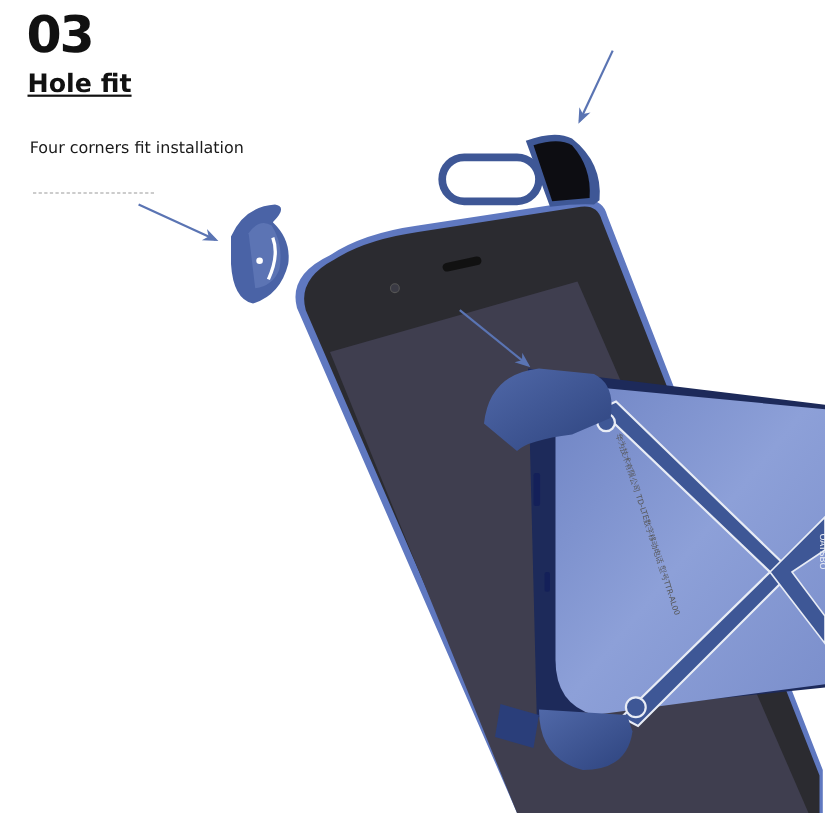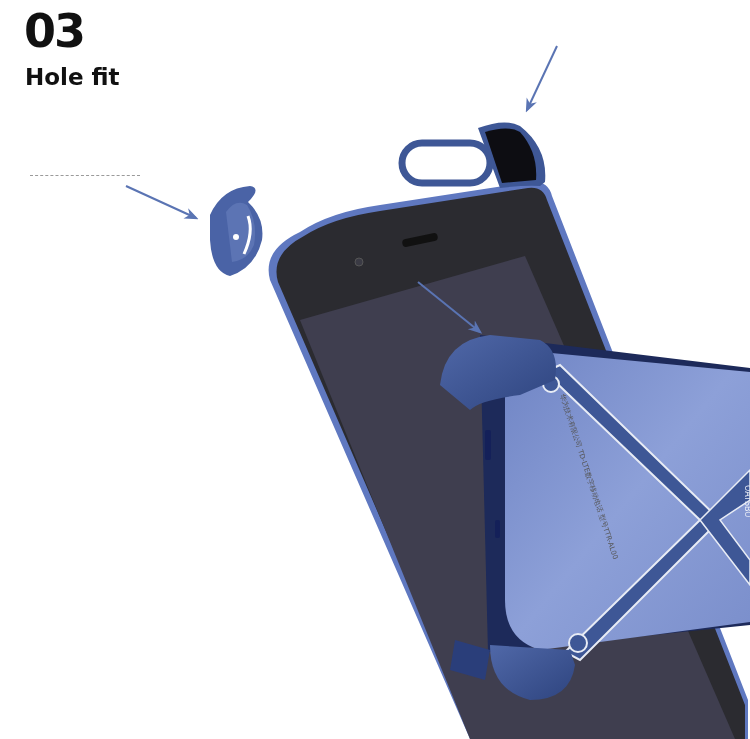--- a/index.html
+++ b/index.html
@@ -1,28 +1,29 @@
 <!DOCTYPE html>
 <html><head>
   <meta charset="utf-8">
   <style>
     html, body { margin: 0; padding: 0; background: #ffffff; }
     body { width: 750px; height: 739px; position: relative; overflow: hidden; font-family: "DejaVu Sans", sans-serif; }
     .num { position: absolute; left: 24px; top: 8px; font-family: "DejaVu Sans", sans-serif; font-weight: bold; font-size: 46px; letter-spacing: -2px; color: #111; line-height: 1; }
-    .title { position: absolute; left: 25px; top: 66px; font-family: "DejaVu Sans", sans-serif; font-weight: bold; font-size: 23px; color: #111; line-height: 1; }
+    .title { position: absolute; left: 25px; top: 66px; font-family: "DejaVu Sans", sans-serif; font-weight: bold; font-size: 23px; color: #111; line-height: 1; text-decoration: underline; }
     .desc { position: absolute; left: 27px; top: 123px; font-family: "DejaVu Sans", sans-serif; font-size: 14.5px; color: #1a1a1a; line-height: 24px; }
     .dash { position: absolute; left: 30px; top: 175px; width: 110px; border-top: 1px dashed #9a9a9a; }
     svg.art { position: absolute; left: 0; top: 0; }
   </style>
 </head>
 <body>
 
 <div class="num">03</div>
 <div class="title">Hole fit</div>
 <div class="desc">
+  <div>Four corners fit installation</div>
 </div>
 <div class="dash"></div>
 
 <svg class="art" width="750" height="739" viewBox="0 0 750 739">
   <defs>
     <linearGradient id="backGrad" x1="0" y1="0" x2="1" y2="1">
       <stop offset="0" stop-color="#6f84c4"></stop>
       <stop offset="0.5" stop-color="#8da0d8"></stop>
       <stop offset="1" stop-color="#7a8ecb"></stop>
     </linearGradient>

